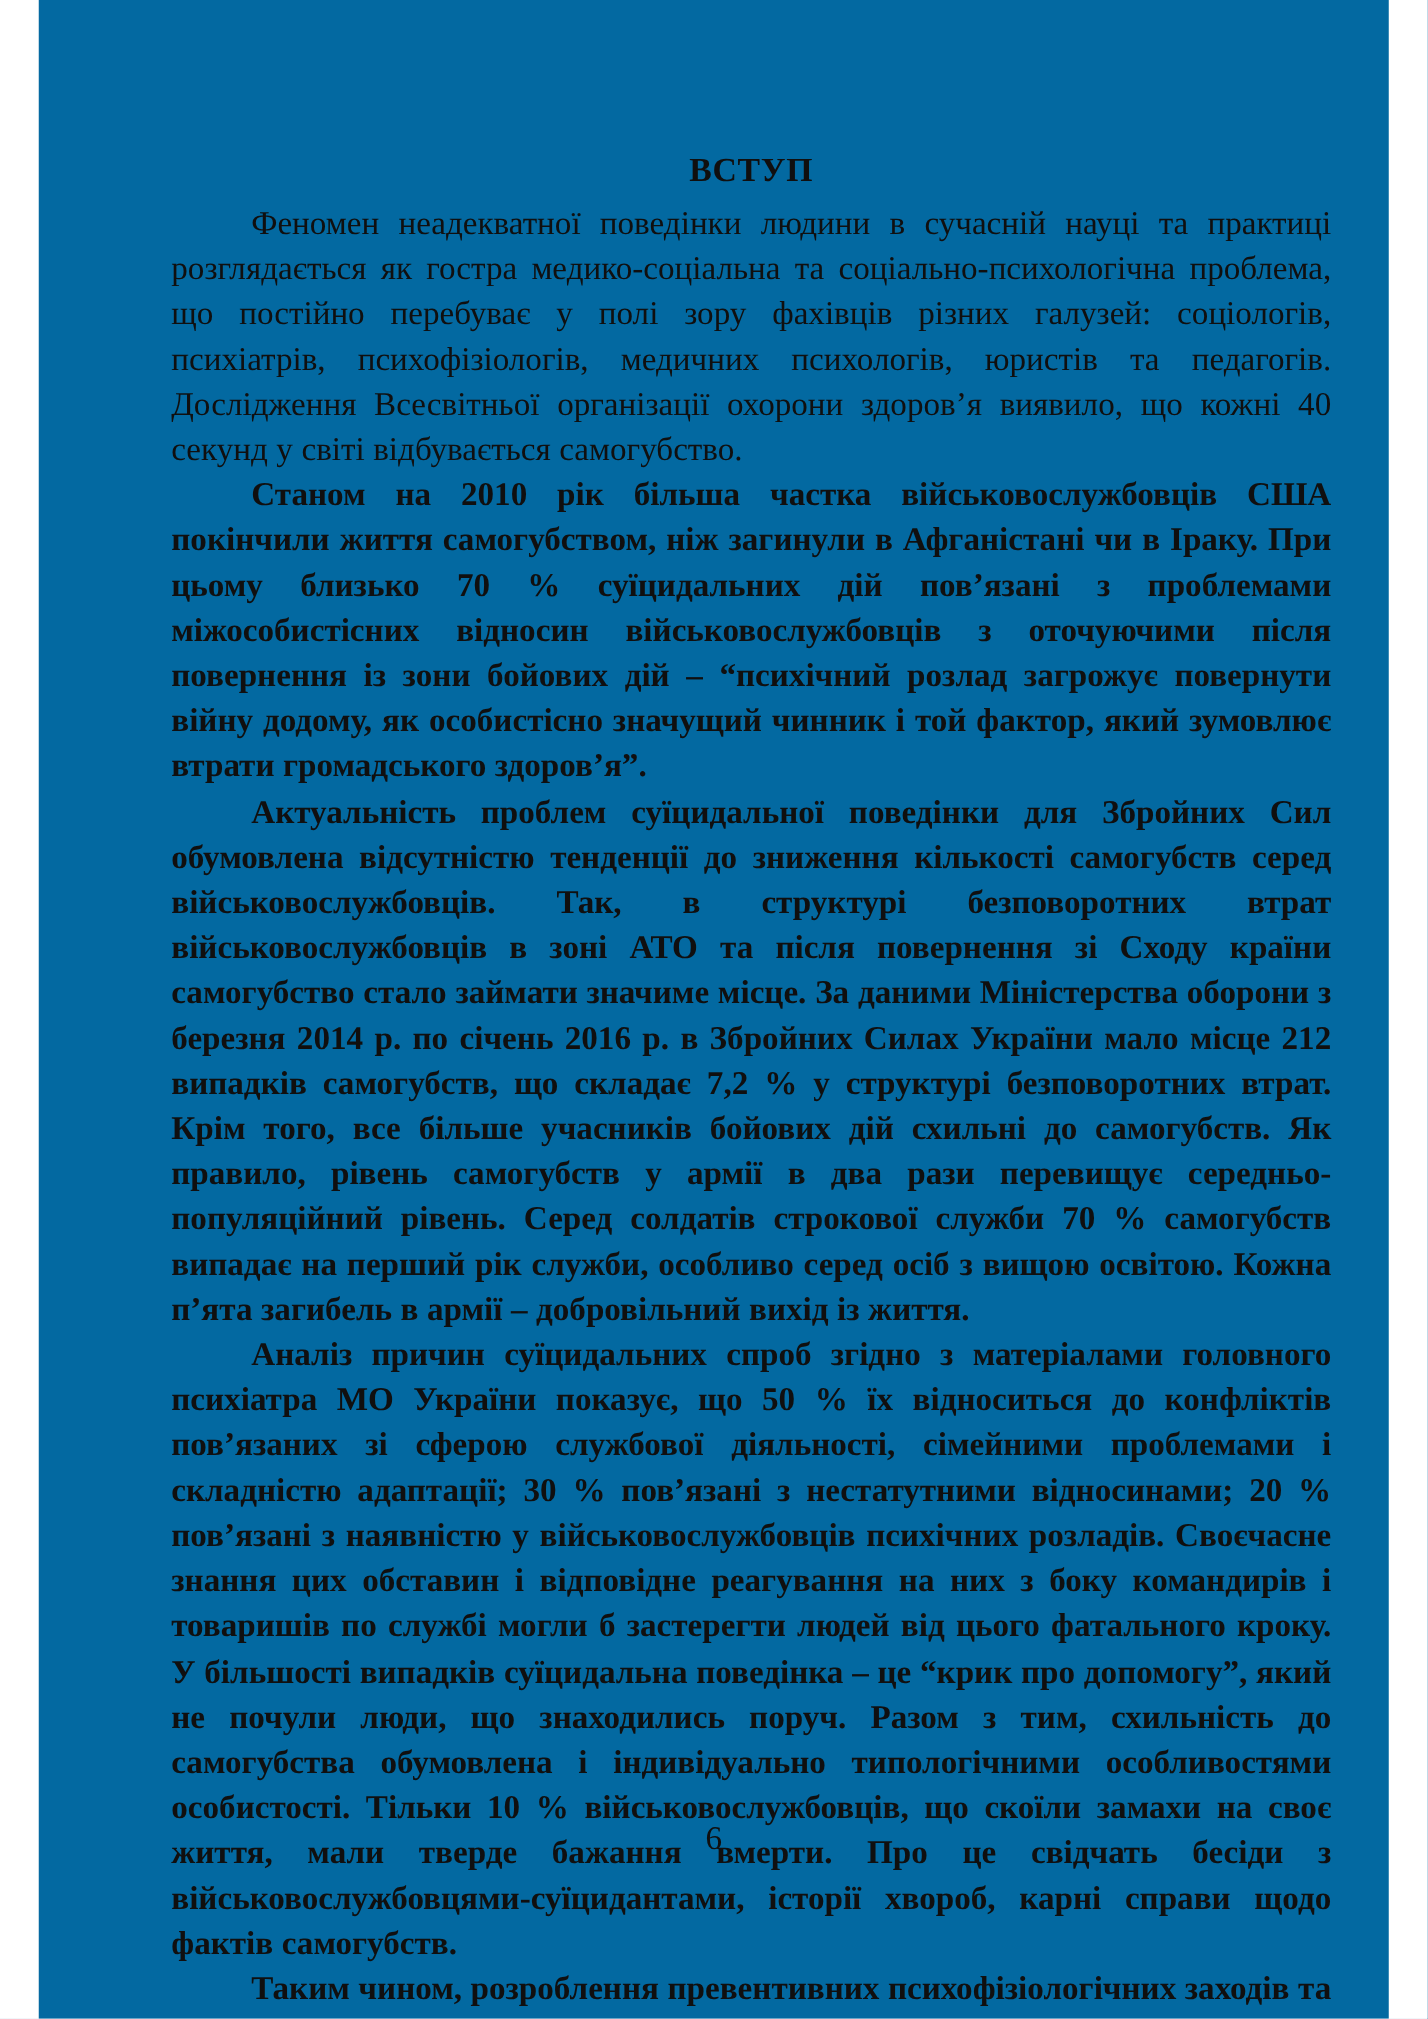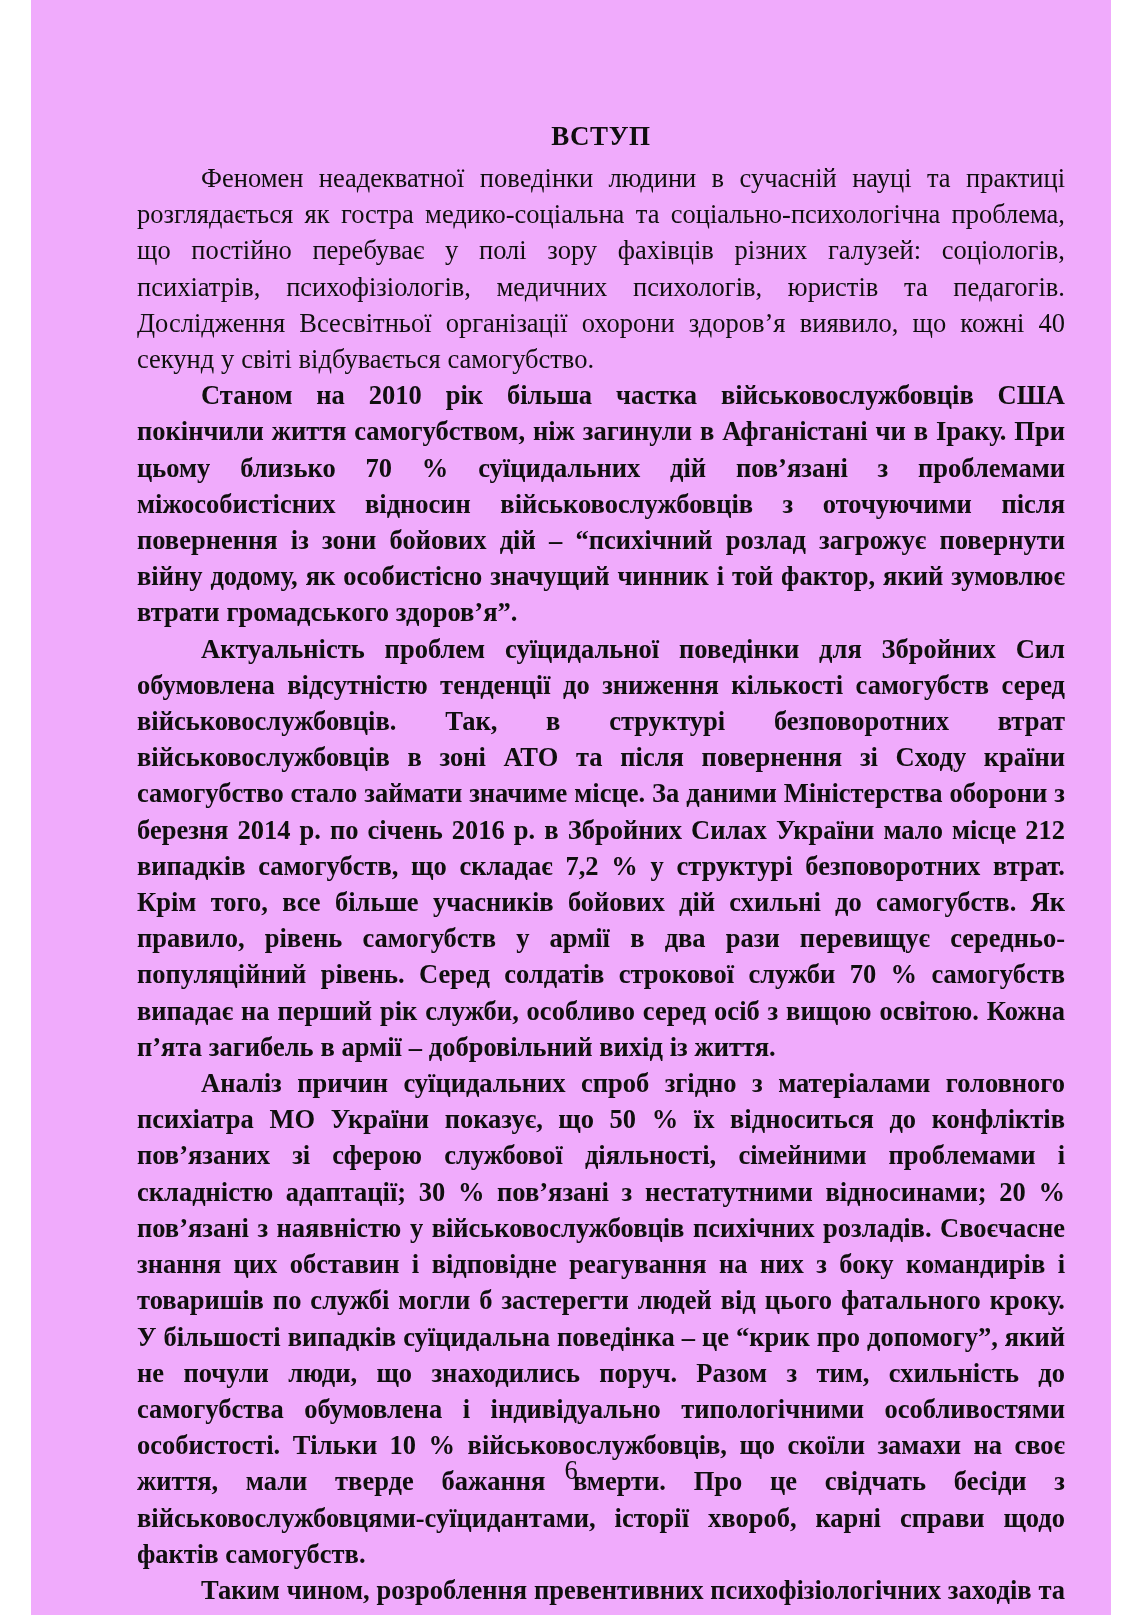--- a/index.html
+++ b/index.html
@@ -10,21 +10,21 @@
   }
   body {
     font-family: "Liberation Serif", "DejaVu Serif", serif;
     color: #100f0f;
   }
   .page {
     position: relative;
     width: 1080px;
     height: 1615px;
     margin: 0 auto;
-    background: #f0abfc;
+    background: #0369a1;
     box-sizing: border-box;
     overflow: hidden;
   }
   .content {
     position: absolute;
     left: 106px;
     top: 118px;
     width: 928px;
   }
   .doc-title {

